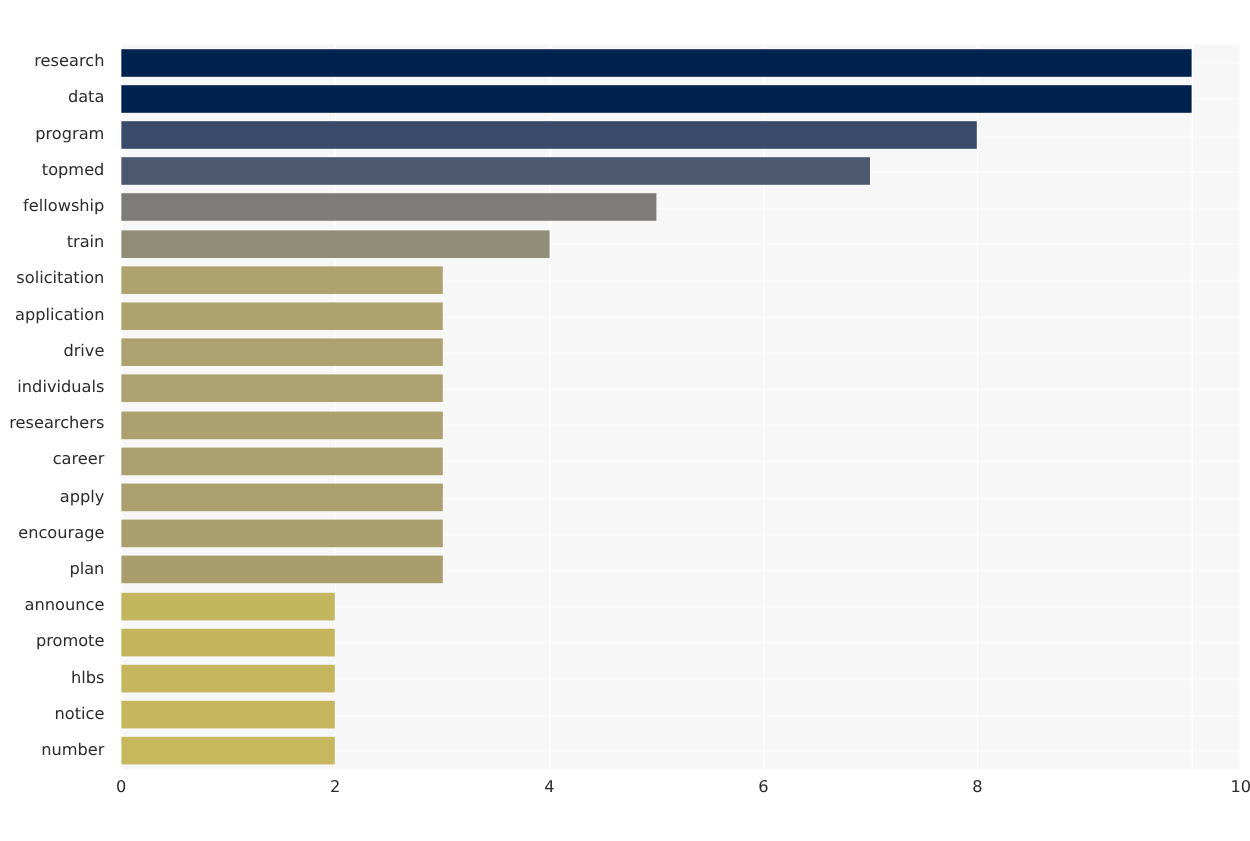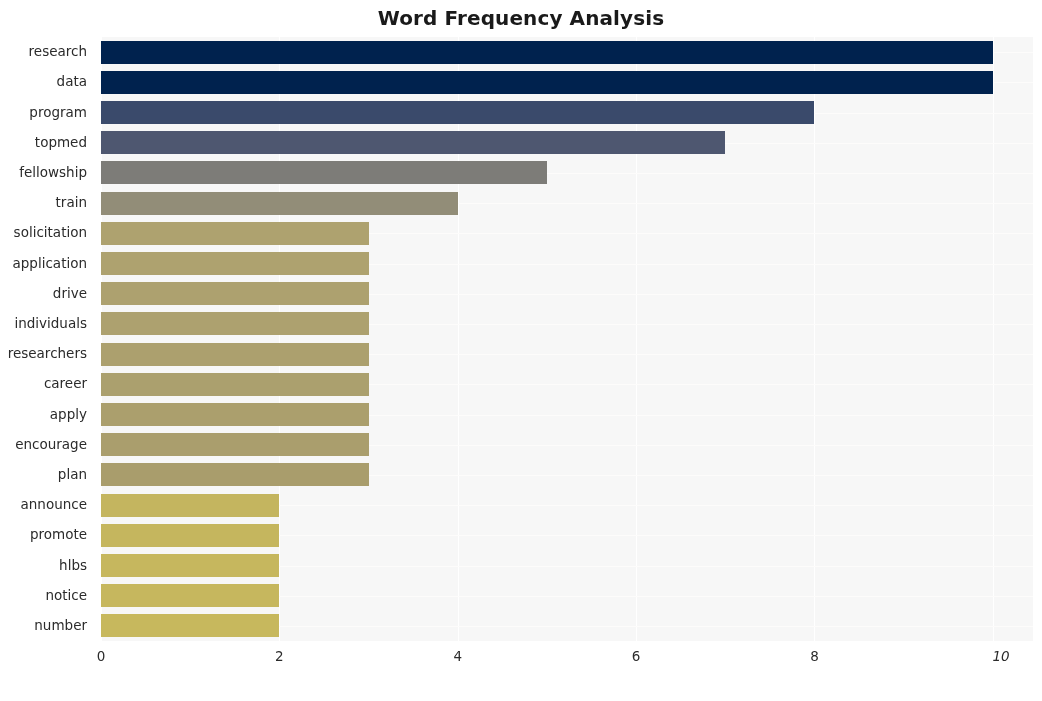--- a/index.html
+++ b/index.html
@@ -125,21 +125,20 @@
     font-size: 14px;
     color: #2b2b2b;
     font-family: "DejaVu Sans", "Liberation Sans", sans-serif;
   }
 </style>
 </head>
 <body>
 
 <div id="figure">
 
-  <div id="chart-title">Word Frequency Analysis</div>
 
   <div id="plot-area">
     <div id="gridlines">
         <div class="gridline-v" style="left: 0px;"></div>
         <div class="gridline-v" style="left: 178.373px;"></div>
         <div class="gridline-v" style="left: 356.746px;"></div>
         <div class="gridline-v" style="left: 535.12px;"></div>
         <div class="gridline-v" style="left: 713.493px;"></div>
         <div class="gridline-v" style="left: 891.866px;"></div>
         <div class="gridline-h" style="top: 15px;"></div>
@@ -249,17 +248,17 @@
       <div class="ytick-label" style="top: 549.7px; padding-right: 7px;">notice</div>
       <div class="ytick-label" style="top: 579.9px; padding-right: 7px;">number</div>
     </div>
 
   <div id="x-labels">
       <div class="xtick-label" style="left: 101px;">0</div>
       <div class="xtick-label" style="left: 279.373px;">2</div>
       <div class="xtick-label" style="left: 457.746px;">4</div>
       <div class="xtick-label" style="left: 636.12px;">6</div>
       <div class="xtick-label" style="left: 814.493px;">8</div>
-      <div class="xtick-label" style="left: 1001px; font-style: italic;">10</div>
+      <div class="xtick-label" style="left: 1034px;">10</div>
     </div>
 
 
 </div>
 
 </body></html>

